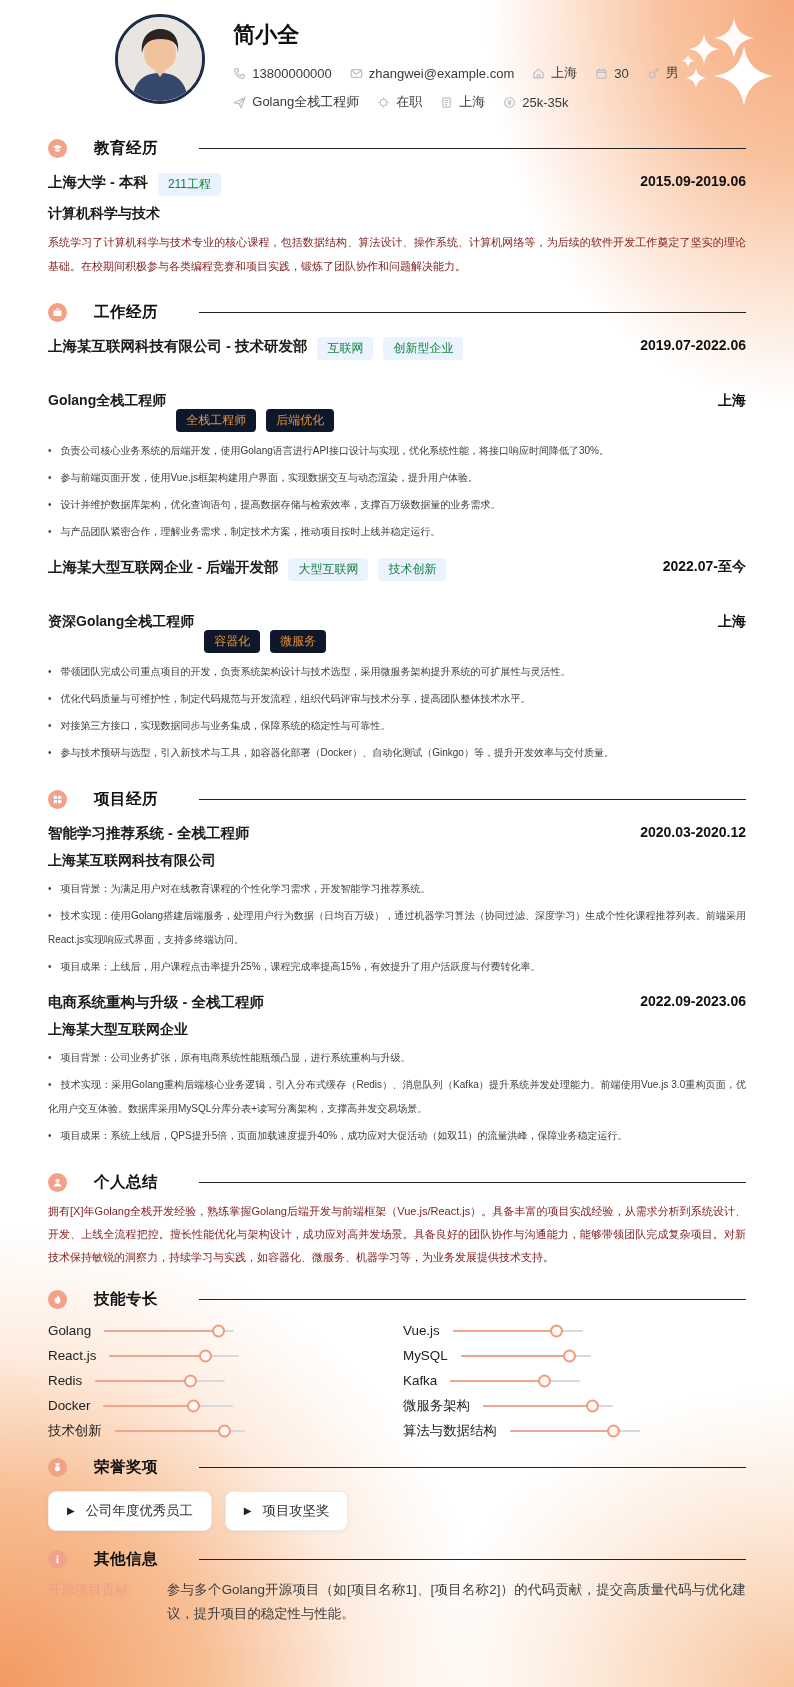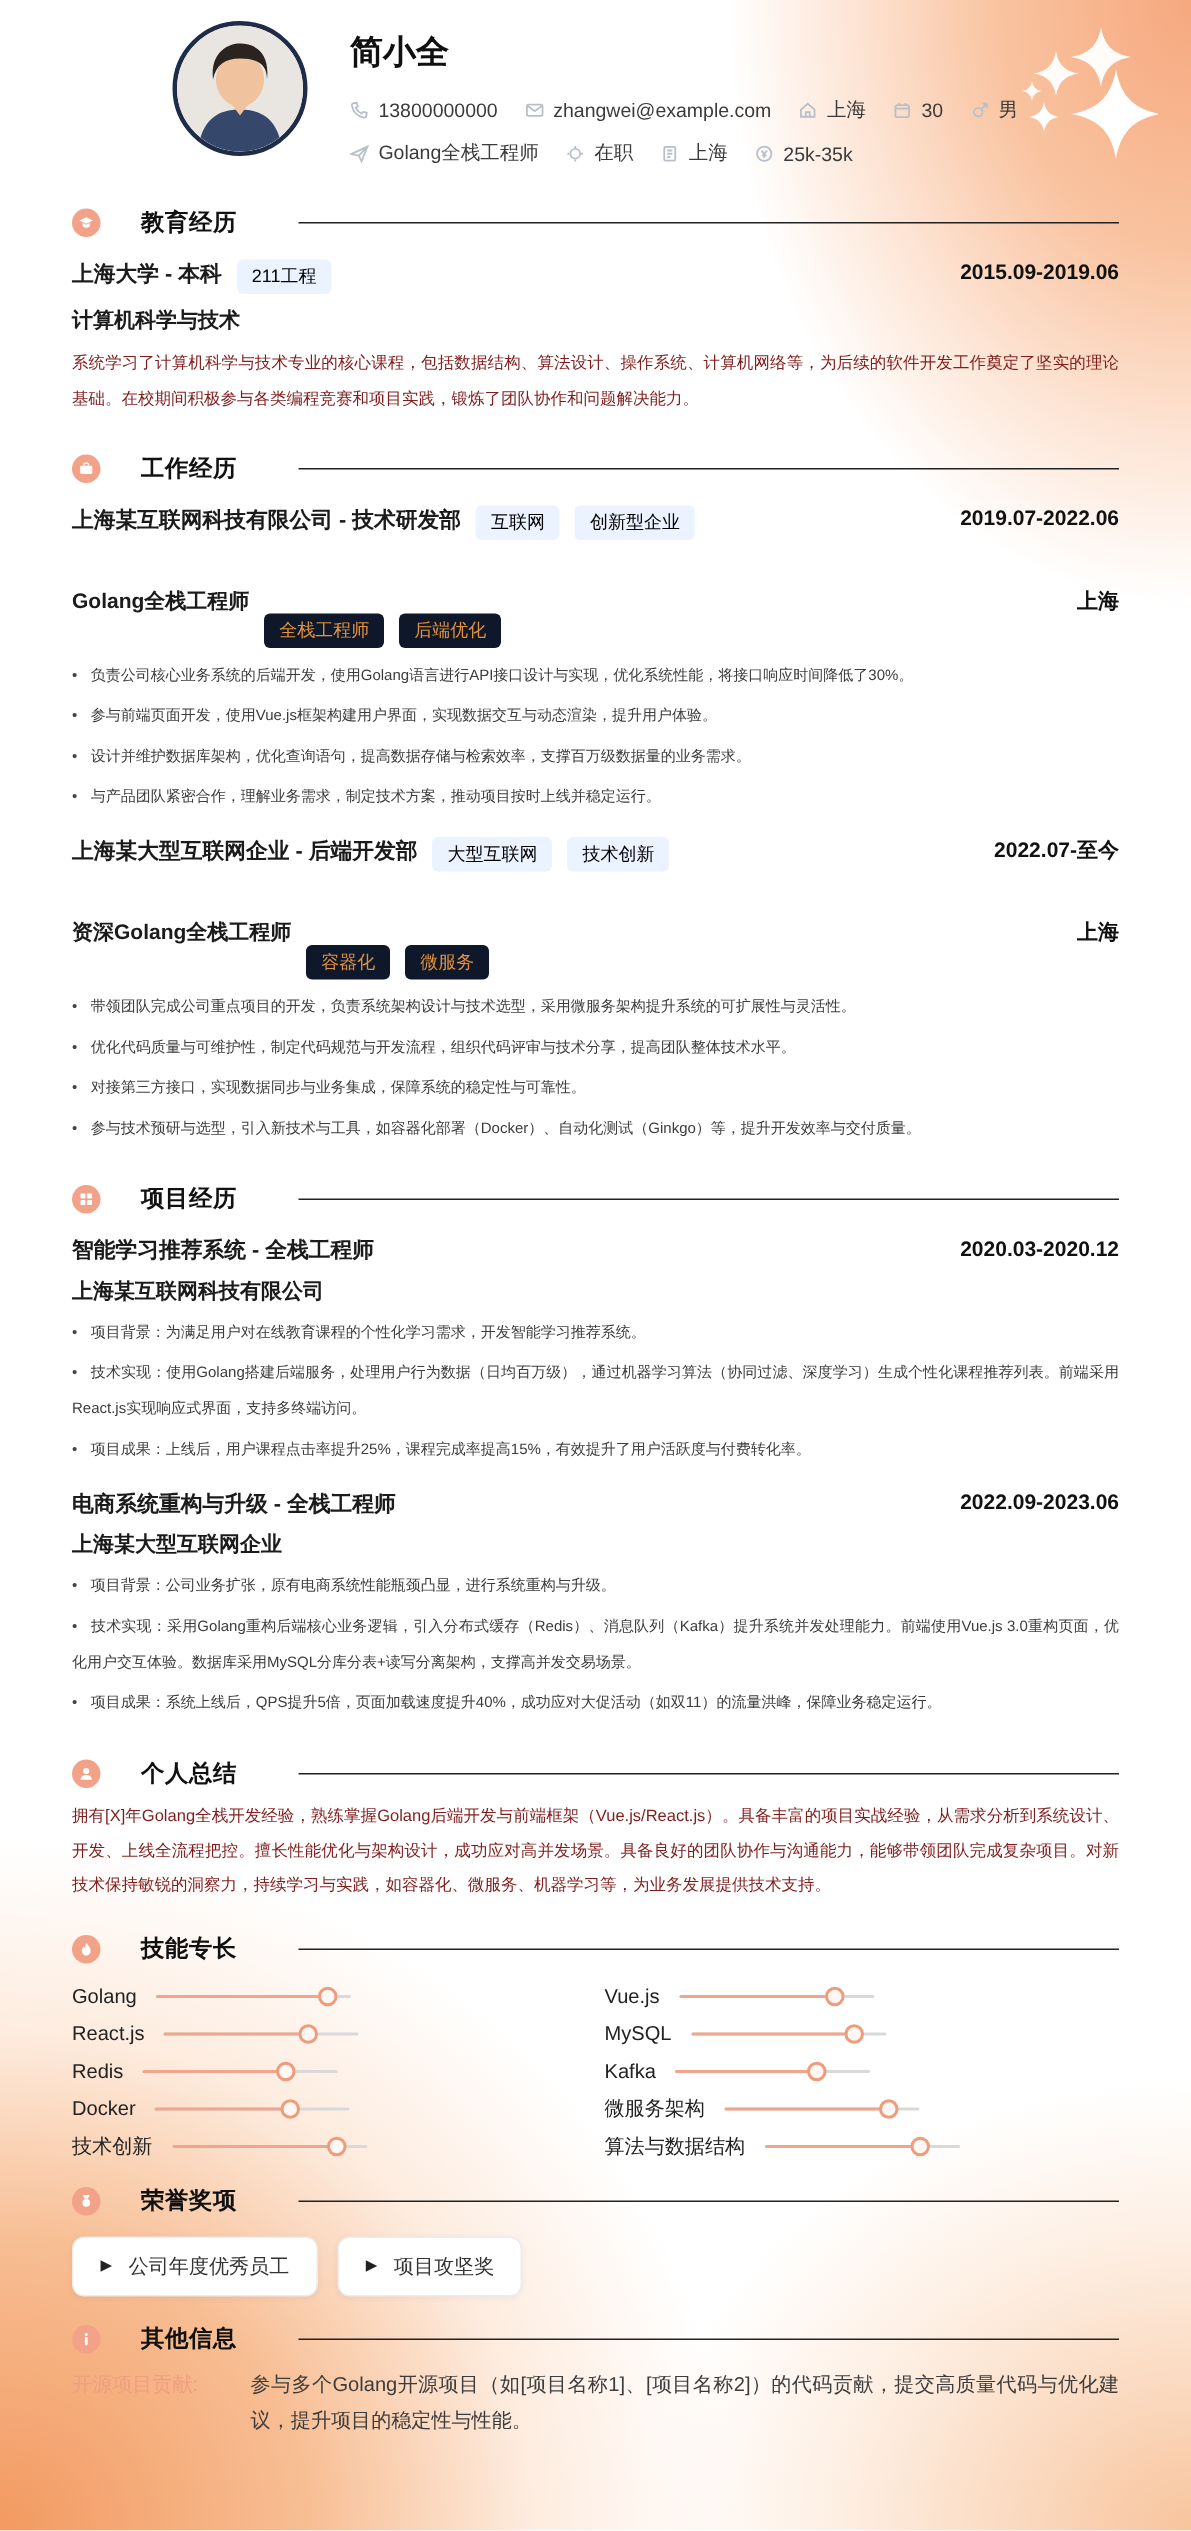--- a/index.html
+++ b/index.html
@@ -34,21 +34,21 @@
   .section{margin-top:22px;}
   .sec-head{display:flex;align-items:center;gap:27px;}
   .sec-badge{width:19px;height:19px;border-radius:50%;background:#f2a288;flex-shrink:0;
     display:flex;align-items:center;justify-content:center;}
   .sec-title{font-size:15.5px;font-weight:700;color:#111;letter-spacing:.5px;}
   .sec-rule{flex:1;height:0;border-top:1.4px solid #222;margin-left:14px;}
 
   .item-head{display:flex;align-items:flex-start;margin-top:14px;}
   .item-title{font-size:14.5px;font-weight:700;color:#1b1b1b;}
   .tag{margin-left:10px;font-size:12px;padding:3px 10px;border-radius:4px;white-space:nowrap;}
-  .tag-blue{color:#000000;background:#eaf3ff;}
+  .tag-blue{color:#15803d;background:#eaf3ff;}
   .tag-orange{color:#e2923e;background:#0f172a;margin-top:40px;}
   .right-meta{margin-left:auto;font-size:14px;font-weight:700;color:#111;}
   .sub-head{display:flex;align-items:center;margin-top:9px;}
   .sub-title{font-size:14px;font-weight:700;color:#1b1b1b;}
 
   .para{font-size:11px;line-height:24px;color:#7f1d1d;margin:7px 0 0;text-align:justify;}
   .bullets{margin:7px 0 0;padding:0;list-style:none;}
   .bullets li{font-size:10px;line-height:24px;color:#3c3c3c;margin-top:3px;text-align:justify;}
   .bullets li::before{content:"•";margin-right:9px;color:#444;}
 

